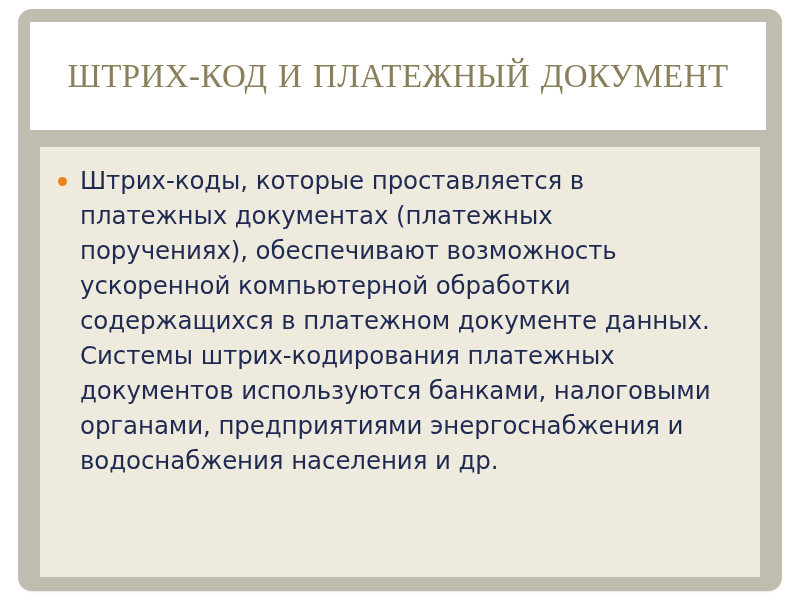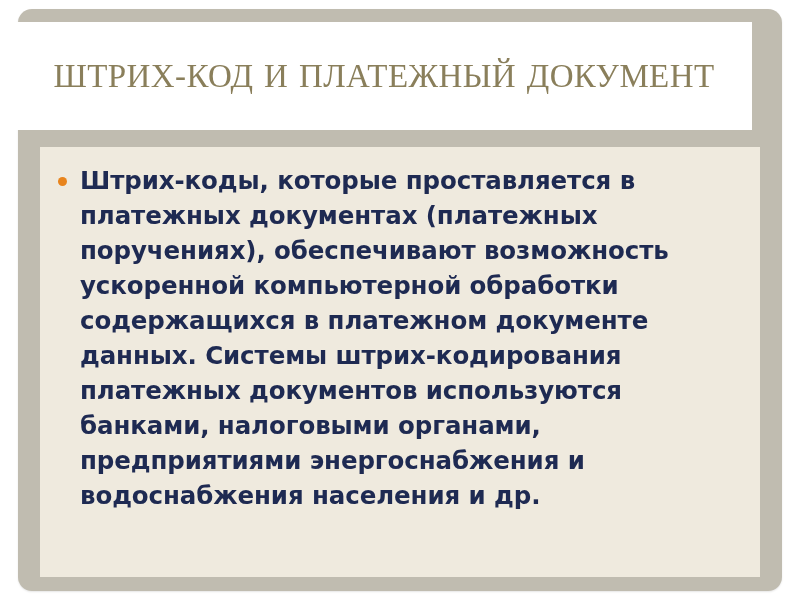--- a/index.html
+++ b/index.html
@@ -30,21 +30,21 @@
     width: 764px;
     height: 582px;
     background: #c0bcb0;
     border-radius: 14px;
     box-shadow: 0 1px 2px rgba(0,0,0,0.10);
   }
 
   
   #title-box {
     position: absolute;
-    left: 16px;
+    left: 30px;
     top: 22px;
     width: 736px;
     height: 108px;
     background: #ffffff;
     display: flex;
     align-items: center;
     justify-content: center;
     box-sizing: border-box;
     padding: 2px 26px;
   }
@@ -92,21 +92,21 @@
     margin-right: 13px;
   }
 
   .bullet-text {
     flex: 1 1 auto;
     color: #1e2a52;
     font-family: "DejaVu Sans", "Liberation Sans", sans-serif;
     font-size: 24.5px;
     line-height: 1.43;
     letter-spacing: -0.1px;
-    font-weight: 700;
+    font-weight: 400;
     max-width: 645px;
   }
 </style>
 </head>
 <body>
 
 <div id="slide">
 
   <div id="slide-frame"></div>
 

